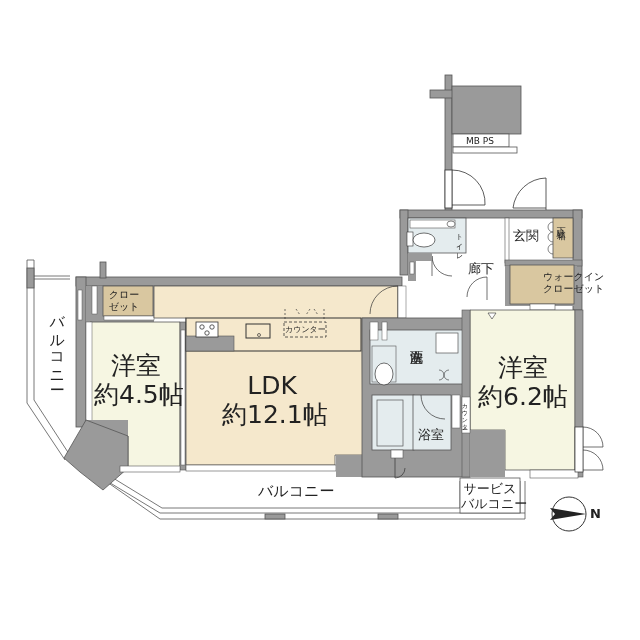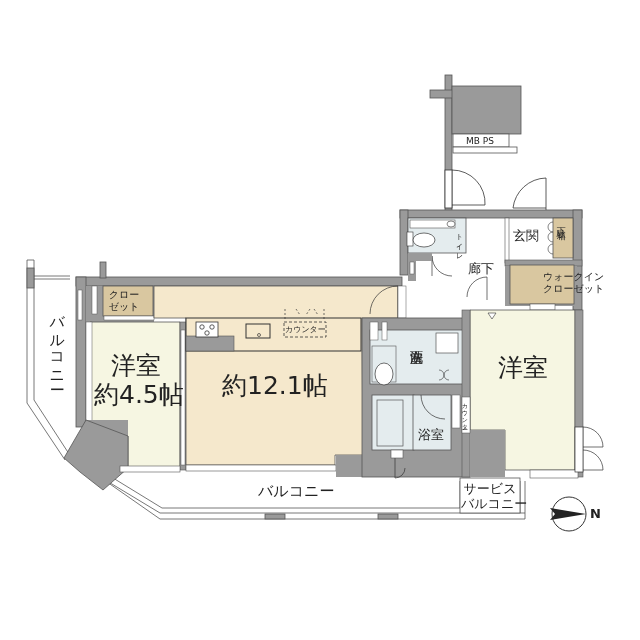--- a/index.html
+++ b/index.html
@@ -169,27 +169,29 @@
 <div class="lbl sm" style="left:104px;top:289px;width:40px;font-size:10px;">
   <div>クロー</div>
   <div>ゼット</div>
 </div>
 <div class="lbl med vert" style="left:48px;top:305px;font-size:15px;">バルコニー</div>
 <div class="lbl big" style="left:94px;top:352px;width:84px;">
   <div>洋室</div>
   <div>約4.5帖</div>
 </div>
 <div class="lbl big" style="left:222px;top:372px;width:100px;">
+  <div>LDK</div>
   <div>約12.1帖</div>
 </div>
 <div class="lbl xs" style="left:285px;top:325px;font-size:8px;">カウンター</div>
 <div class="lbl med vert" style="left:408px;top:340px;letter-spacing:0;">洗面室</div>
 <div class="lbl med" style="left:418px;top:428px;">浴室</div>
 <div class="lbl xs vert" style="left:461px;top:399px;font-size:6px;letter-spacing:0;">カウンター</div>
 <div class="lbl big" style="left:478px;top:354px;width:90px;">
   <div>洋室</div>
+  <div>約6.2帖</div>
 </div>
 <div class="lbl med" style="left:258px;top:483px;font-size:15px;">バルコニー</div>
 <div class="lbl sm" style="left:461px;top:482px;width:58px;font-size:13px;">
   <div>サービス</div>
   <div>バルコニー</div>
 </div>
 <div class="lbl med" style="left:590px;top:507px;font-weight:bold;">N</div>
 
 </body></html>

